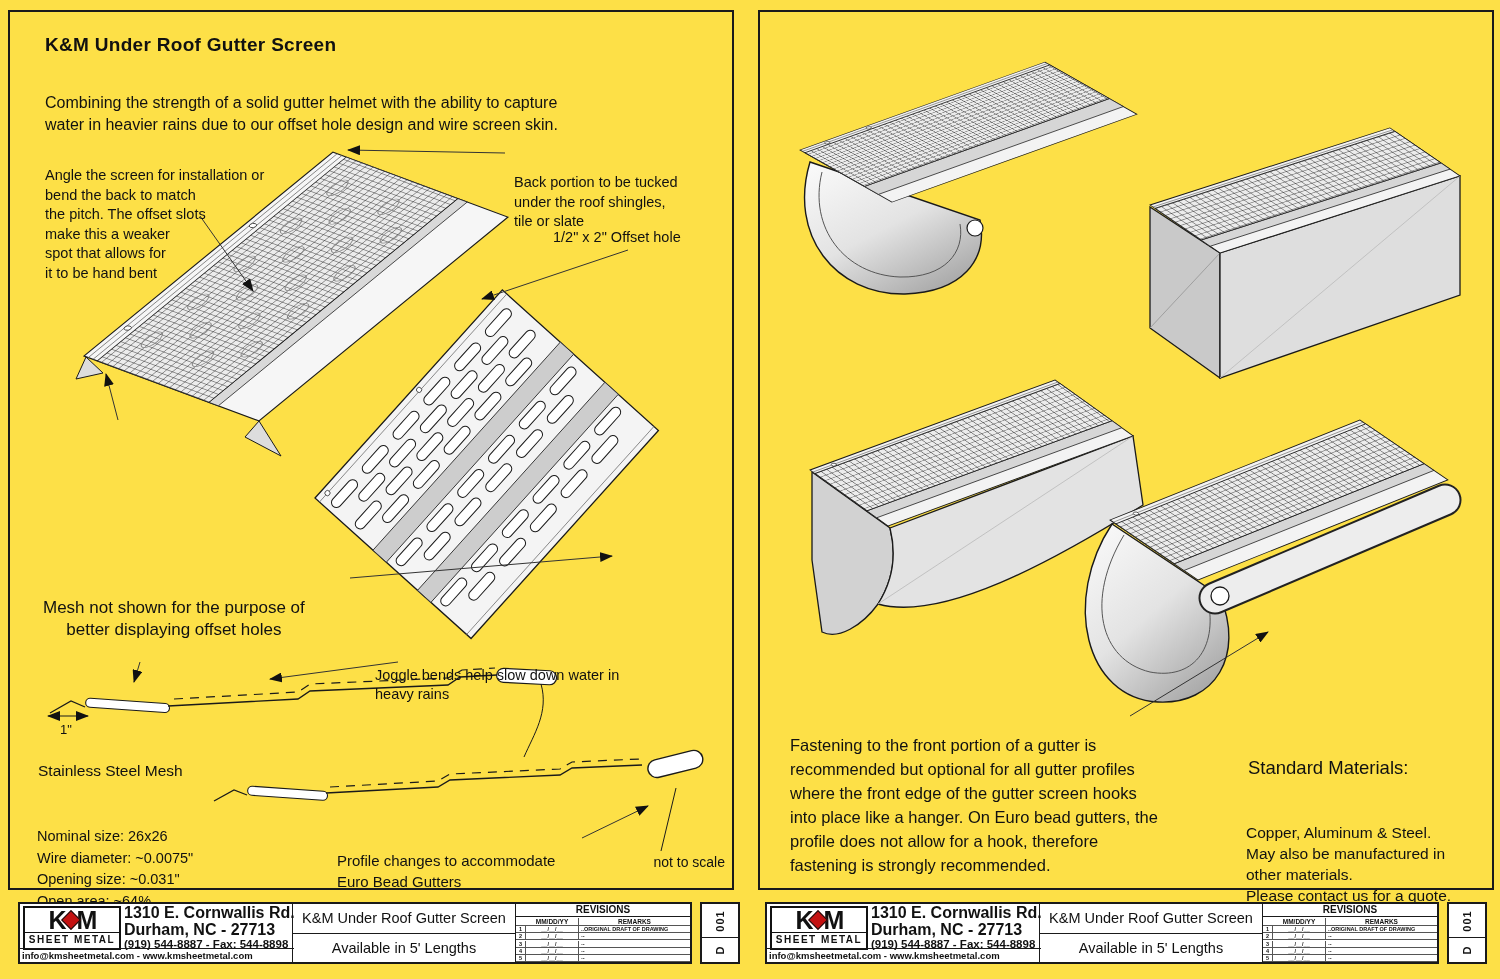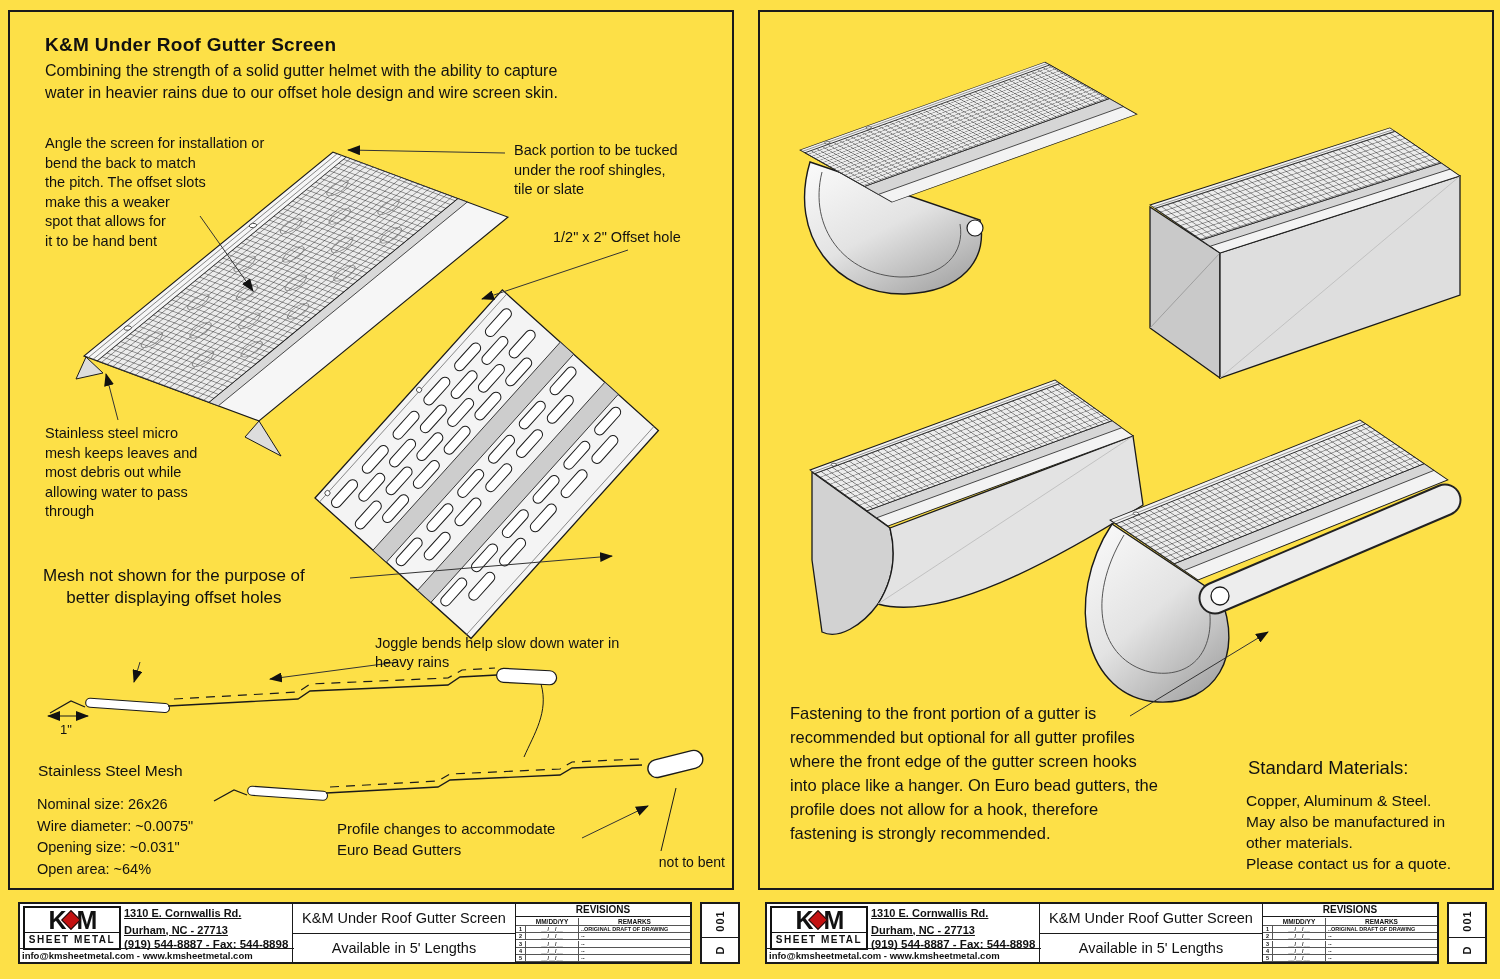--- a/index.html
+++ b/index.html
@@ -1,31 +1,31 @@
 <!DOCTYPE html>
 <html><head>
 <meta charset="utf-8">
 <style>
   html,body{margin:0;padding:0;background:#fff;}
   #stage{position:relative;width:1500px;height:979px;background:#fde047;overflow:hidden;
          font-family:"Liberation Sans",sans-serif;color:#111;}
-  .pre{white-space:pre-line;}
+  .pre{white-space:pre-line;margin-top:32px;}
   .page-border{position:absolute;border:2px solid #1a1a1a;background:transparent;z-index:0;}
   #drawings{position:absolute;left:0;top:0;z-index:1;}
   .txt{position:absolute;z-index:2;color:#111;}
   
   .tblock{position:absolute;height:58px;border:2px solid #1a1a1a;display:flex;background:#fff;z-index:3;}
   .tb-left{width:272px;border-right:1.5px solid #1a1a1a;position:relative;}
   .logo-box{position:absolute;left:3px;top:2px;width:94px;height:40px;border:2px solid #111;
             display:flex;flex-direction:column;align-items:center;justify-content:flex-start;}
   .logo-km{display:flex;align-items:center;height:24px;font-weight:900;font-size:25px;letter-spacing:-2px;line-height:22px;}
   .logo-diamond{display:inline-block;width:12px;height:12px;transform:rotate(45deg);margin:0 -1px;border:1px solid #111;}
   .logo-sub{font-size:10px;font-weight:bold;letter-spacing:1.5px;border-top:1.5px solid #111;width:100%;text-align:center;padding-top:1px;}
   .addr{position:absolute;left:104px;top:1px;width:166px;}
-  .addr1,.addr2{font-size:11px;font-weight:bold;line-height:16.5px;white-space:nowrap;text-decoration:underline;}
+  .addr1,.addr2{font-size:16px;font-weight:bold;line-height:16.5px;white-space:nowrap;}
   .phone{font-size:11.5px;font-weight:bold;line-height:12px;white-space:nowrap;}
   .email{position:absolute;left:0;bottom:0;width:100%;border-top:1.5px solid #1a1a1a;
          font-size:9.5px;font-weight:bold;padding:1px 0 1px 2px;white-space:nowrap;}
   .tb-mid{width:222px;border-right:1.5px solid #1a1a1a;display:flex;flex-direction:column;}
   .tb-mid>div{flex:1;display:flex;align-items:center;justify-content:center;font-size:14.5px;white-space:nowrap;}
   .tb-mid .product{border-bottom:1.5px solid #1a1a1a;}
   .tb-rev{flex:1;display:flex;flex-direction:column;font-weight:bold;}
   .rev-title{font-size:10px;text-align:center;border-bottom:1px solid #1a1a1a;line-height:12px;}
   .rev-head,.rev-row{display:flex;border-bottom:0.5px solid #555;align-items:center;}
   .rev-head{height:8px;font-size:6.5px;}
@@ -251,39 +251,34 @@
   <div class="txt pre" style="left:514px;top:141px;font-size:14.5px;line-height:19.5px;">Back portion to be tucked
 under the roof shingles,
 tile or slate</div>
   <div class="txt pre" style="left:45px;top:134px;font-size:14.5px;line-height:19.5px;">Angle the screen for installation or
 bend the back to match
 the pitch. The offset slots
 make this a weaker
 spot that allows for
 it to be hand bent</div>
   <div class="txt" style="left:553px;top:229px;font-size:14.5px;">1/2" x 2" Offset hole</div>
-  <div class="txt pre" style="left:45px;top:424px;font-size:14.5px;line-height:19.5px;">Stainless steel micro
-mesh keeps leaves and
-most debris out while
-allowing water to pass
-through</div>
   <div class="txt pre" style="left:43px;top:565px;font-size:17px;line-height:22px;text-align:center;">Mesh not shown for the purpose of
 better displaying offset holes</div>
   <div class="txt pre" style="left:375px;top:634px;font-size:14.5px;line-height:19px;">Joggle bends help slow down water in
 heavy rains</div>
   <div class="txt" style="left:60px;top:722px;font-size:13px;">1"</div>
 
   <div class="txt" style="left:38px;top:762px;font-size:15.5px;">Stainless Steel Mesh</div>
   <div class="txt pre" style="left:37px;top:794px;font-size:14.5px;line-height:21.5px;">Nominal size: 26x26
 Wire diameter: ~0.0075"
 Opening size: ~0.031"
 Open area: ~64%</div>
   <div class="txt pre" style="left:337px;top:818px;font-size:15px;line-height:21px;">Profile changes to accommodate
 Euro Bead Gutters</div>
-  <div class="txt" style="left:640px;top:854px;width:85px;font-size:14px;text-align:right;">not to bent</div>
+  <div class="txt" style="left:640px;top:854px;width:85px;font-size:14px;text-align:right;">not to scale</div>
 
   <div class="txt pre" style="left:790px;top:701px;font-size:16.5px;line-height:24px;">Fastening to the front portion of a gutter is
 recommended but optional for all gutter profiles
 where the front edge of the gutter screen hooks
 into place like a hanger. On Euro bead gutters, the
 profile does not allow for a hook, therefore
 fastening is strongly recommended.</div>
   <div class="txt" style="left:1248px;top:757px;font-size:18.5px;">Standard Materials:</div>
   <div class="txt pre" style="left:1246px;top:790px;font-size:15.5px;line-height:21px;">Copper, Aluminum &amp; Steel.
 May also be manufactured in

